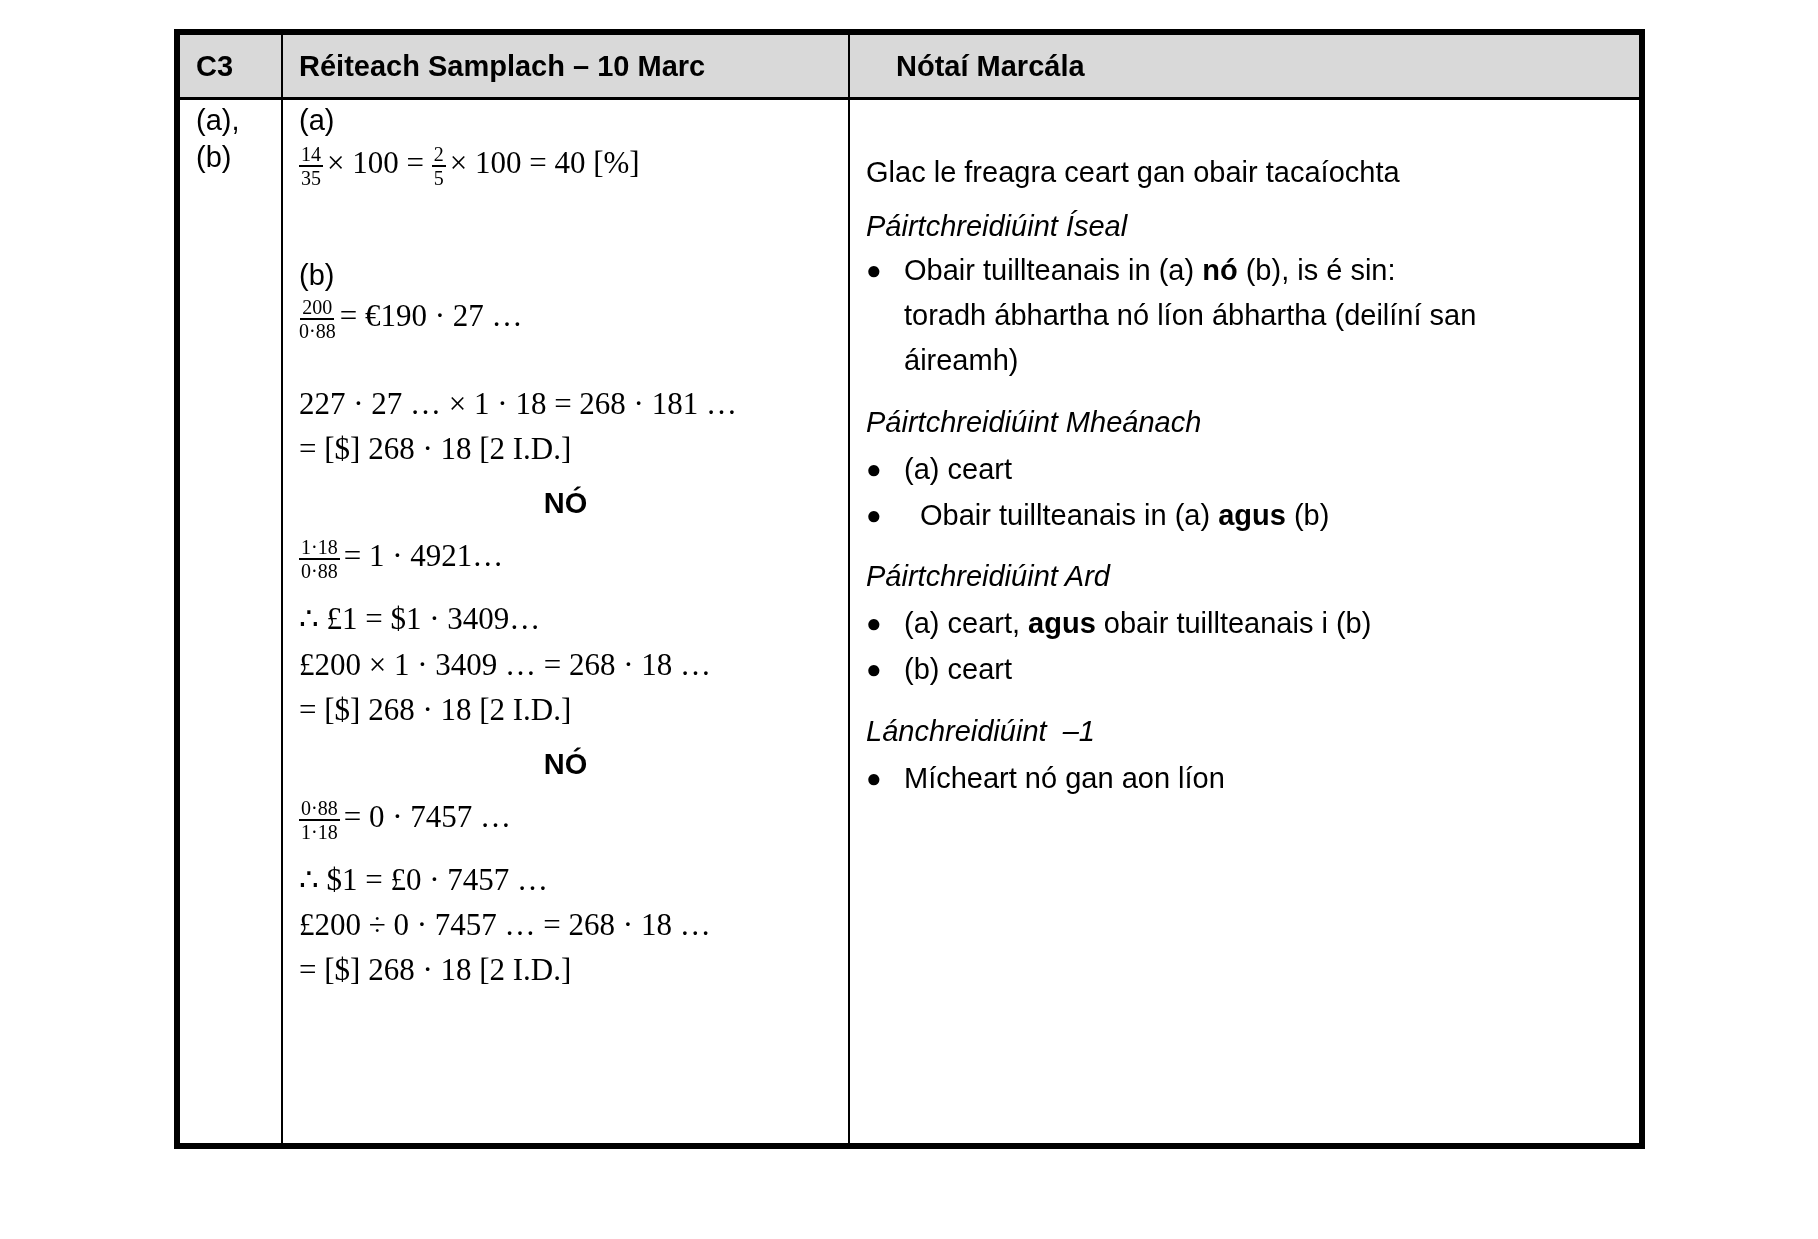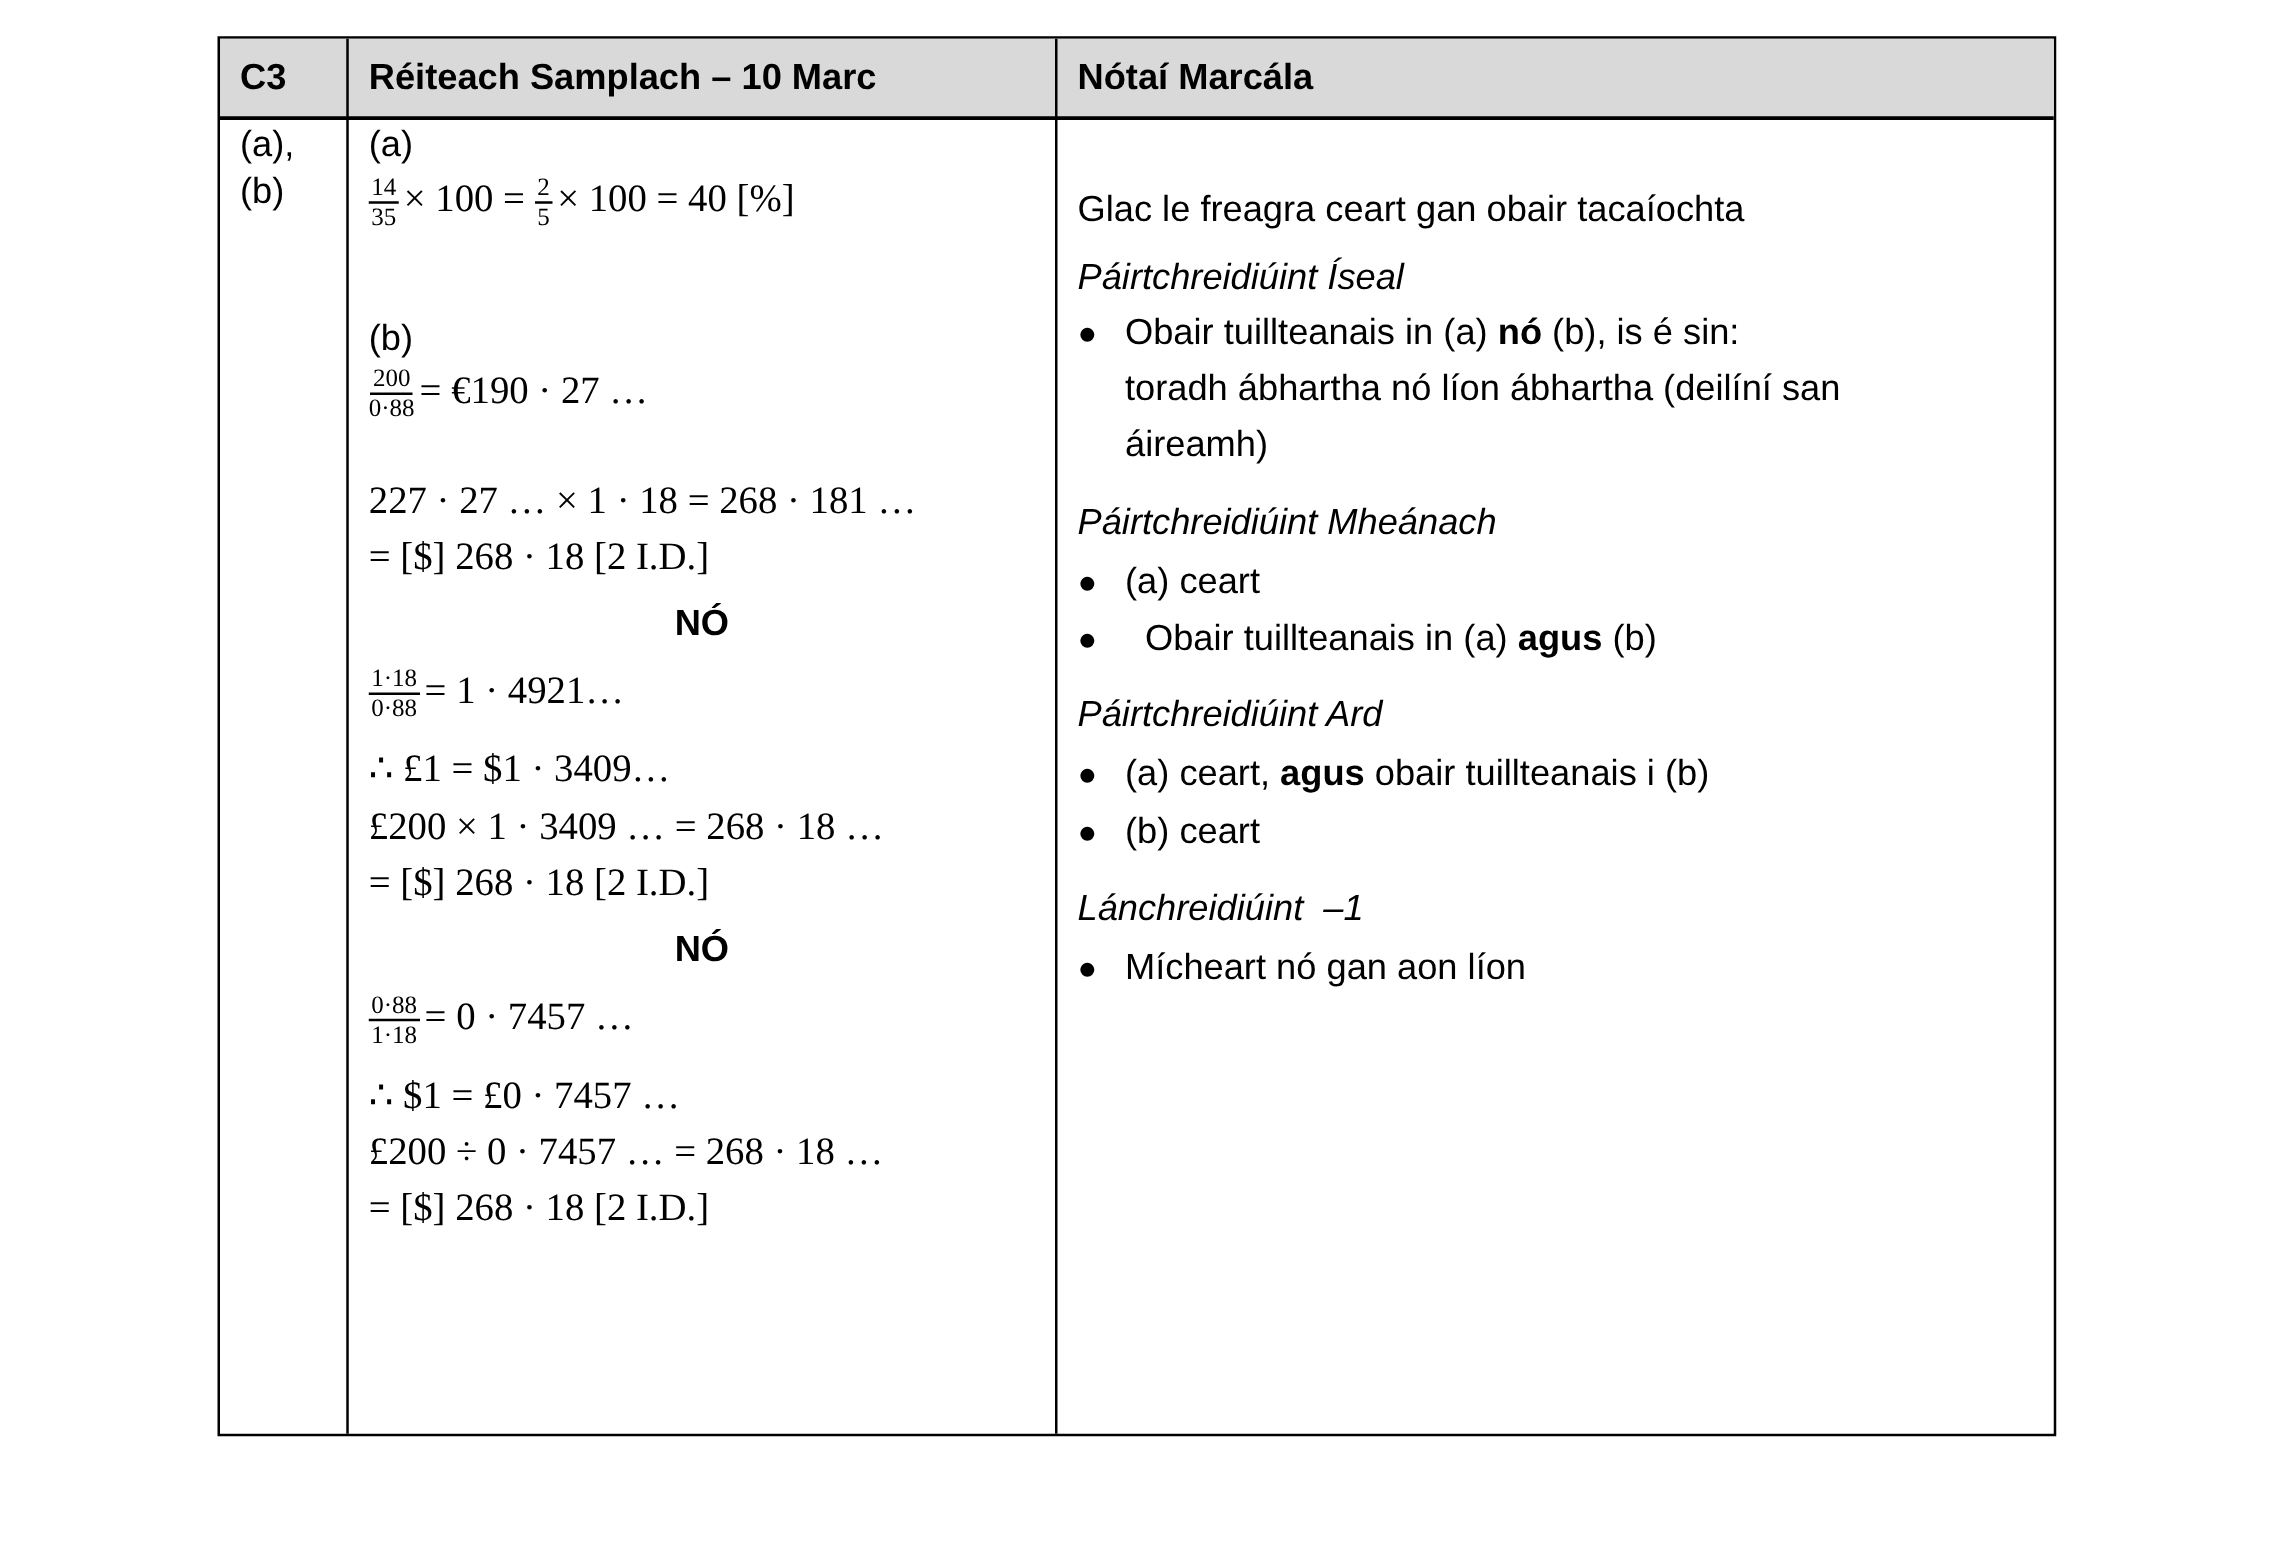--- a/index.html
+++ b/index.html
@@ -1,19 +1,19 @@
 <!DOCTYPE html>
 <html><head>
 <meta charset="utf-8">
 <style>
   html, body { margin:0; padding:0; background:#ffffff; }
   body { width:1818px; height:1239px; position:relative; overflow:hidden;
          font-family:"Liberation Sans", "DejaVu Sans", sans-serif; color:#000; }
   .tbl { position:absolute; left:174px; top:29px; width:1471px; height:1120px;
-         border:2px solid #000000; box-sizing:border-box; }
+         border:6px solid #000000; box-sizing:border-box; }
   .hdr { position:absolute; left:0; top:0; right:0; height:65px; background:#d9d9d9;
          border-bottom:3px solid #000; box-sizing:border-box; }
   .vline { position:absolute; top:0; bottom:0; width:2px; background:#000; }
   .hcell { position:absolute; top:0; height:62px; line-height:62px; font-weight:bold;
            font-size:29px; padding-left:16px; box-sizing:border-box; white-space:nowrap; }
   .cell { position:absolute; top:65px; bottom:0; box-sizing:border-box; }
   .t { position:absolute; white-space:nowrap; font-size:29px; line-height:34px; }
   .m { font-family:"Liberation Serif", "DejaVu Serif", serif; font-size:31px; }
   .frac { display:inline-flex; flex-direction:column; align-items:center; vertical-align:middle;
           font-family:"Liberation Serif", serif; font-size:20px; line-height:22px; margin-right:4px; }
@@ -26,21 +26,21 @@
 </head>
 <body>
 
 <div class="tbl">
   <div class="hdr"></div>
   <div class="vline" style="left:101px"></div>
   <div class="vline" style="left:668px"></div>
 
   <div class="hcell" style="left:0;width:101px">C3</div>
   <div class="hcell" style="left:103px;width:565px">Réiteach Samplach – 10 Marc</div>
-  <div class="hcell" style="left:670px;width:647px">Nótaí Marcála</div>
+  <div class="hcell" style="left:700px;width:647px">Nótaí Marcála</div>
 
   <div class="cell" style="left:0;width:101px">
     <div class="t" style="left:16px;top:3px">(a),</div>
     <div class="t" style="left:16px;top:40px">(b)</div>
   </div>
 
   <div class="cell" style="left:103px;width:565px">
     <div class="t" style="left:16px;top:3px">(a)</div>
     <div class="t m" style="left:16px;top:43px">
       <span class="frac">

